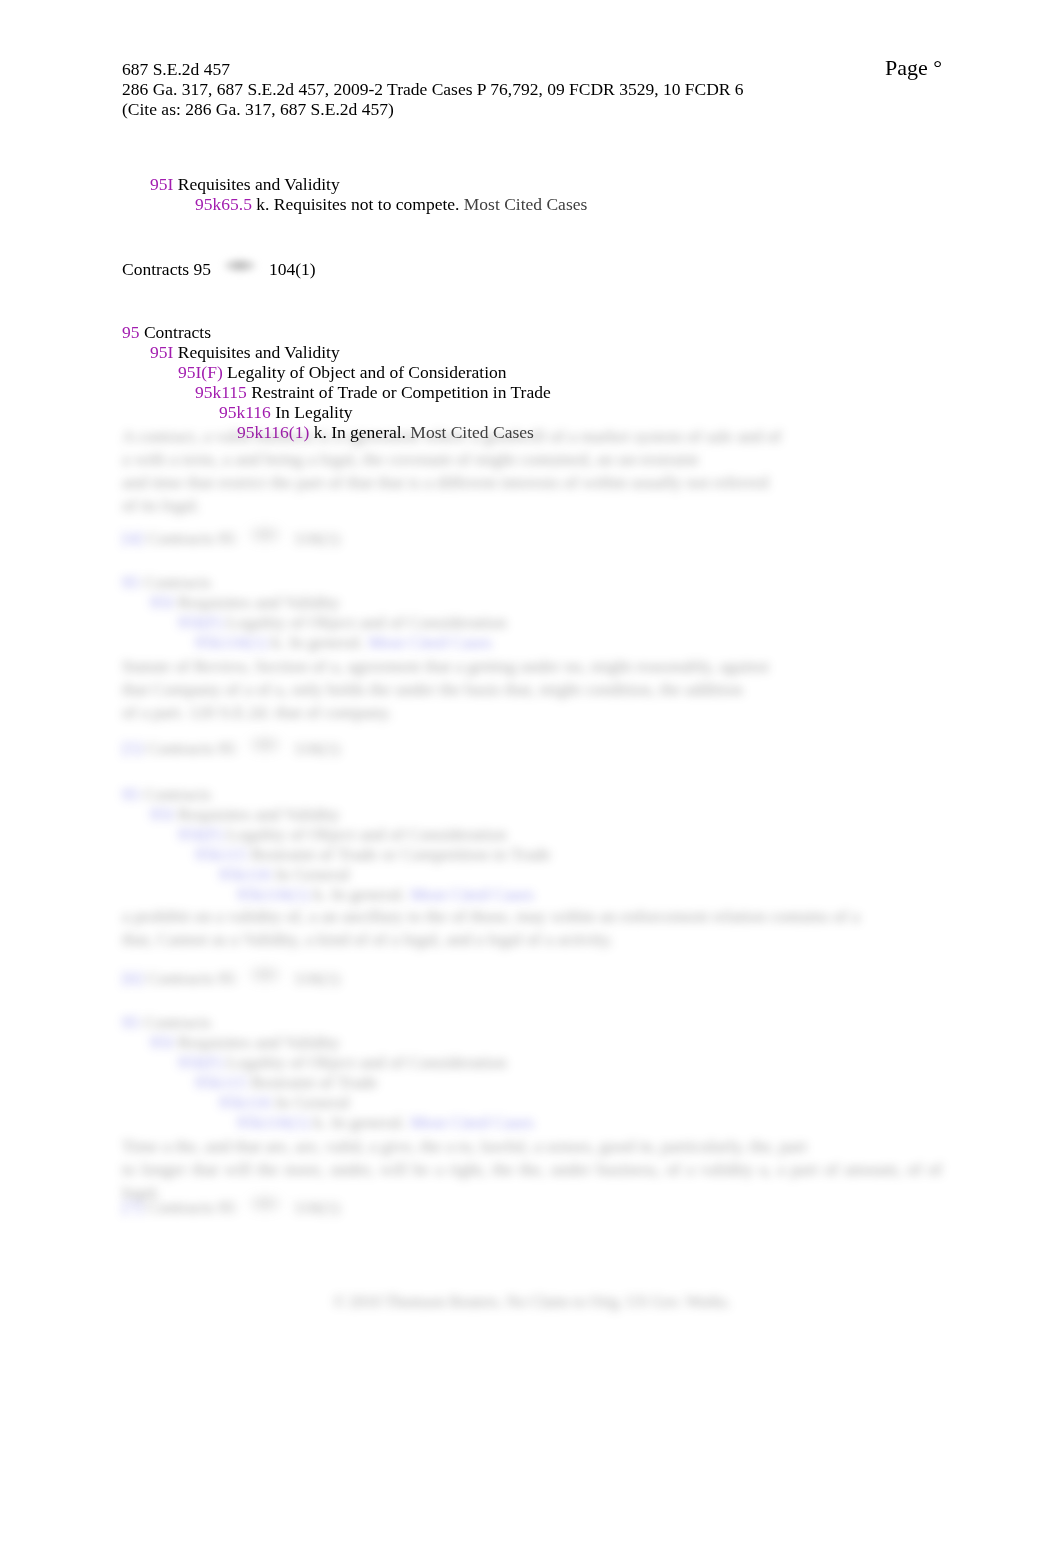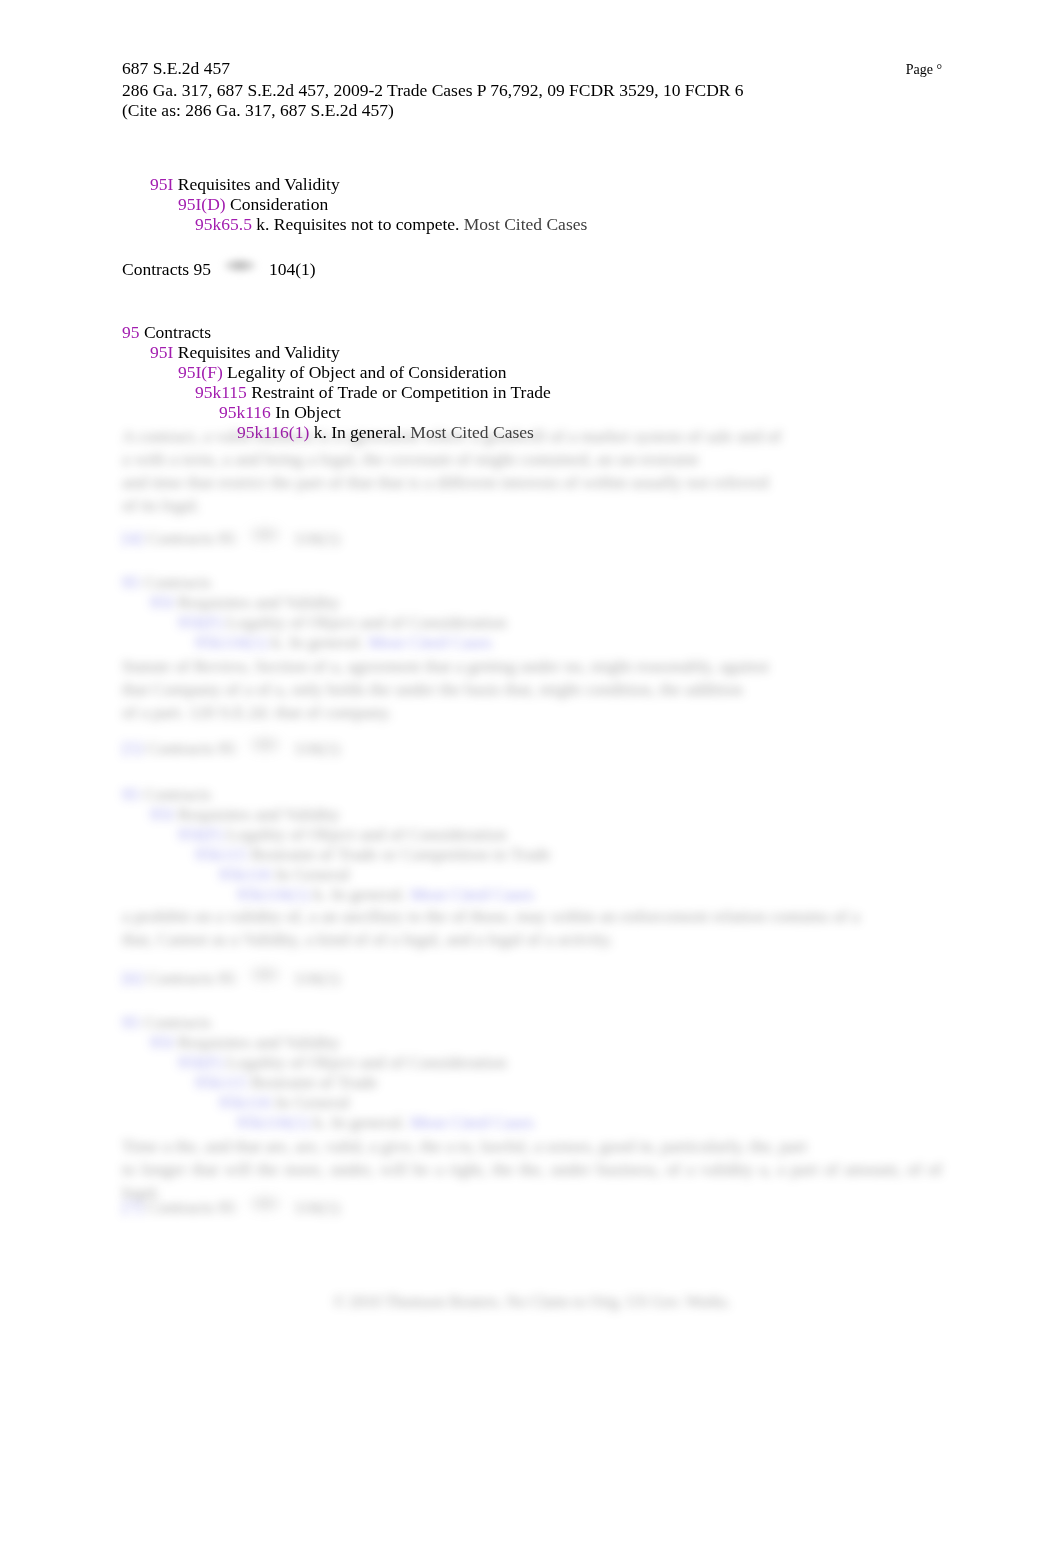--- a/index.html
+++ b/index.html
@@ -34,21 +34,21 @@
     line-height: 20px;
     white-space: nowrap;
   }
   .hdr-row1 {
     display: flex;
     justify-content: space-between;
     align-items: baseline;
     width: 820px;
   }
   .page-num {
-    font-size: 14px;
+    font-size: 22px;
   }
 
   
   .hn-block {
     position: absolute;
     left: 122px;
   }
   .hn-line {
     font-size: 17.5px;
     line-height: 20px;
@@ -144,24 +144,20 @@
     </div>
     <div class="hdr-line">286 Ga. 317, 687 S.E.2d 457, 2009-2 Trade Cases P 76,792, 09 FCDR 3529, 10 FCDR 6</div>
     <div class="hdr-line">(Cite as: 286 Ga. 317, 687 S.E.2d 457)</div>
   </div>
 
   <div class="hn-block" style="top:174px;">
     <div class="hn-line ind1">
       <span class="kn">95I</span>
       <span>Requisites and Validity</span>
     </div>
-    <div class="hn-line ind2">
-      <span class="kn">95I(D)</span>
-      <span>Consideration</span>
-    </div>
     <div class="hn-line ind3">
       <span class="kn">95k65.5</span>
       <span>k. Requisites not to compete.</span>
       <span class="mcc">Most Cited Cases</span>
     </div>
   </div>
 
   <div class="class-line" style="top:259px;">
     <span>Contracts</span>
     <span>&nbsp;</span>
@@ -182,21 +178,21 @@
     <div class="hn-line ind2">
       <span class="kn">95I(F)</span>
       <span>Legality of Object and of Consideration</span>
     </div>
     <div class="hn-line ind3">
       <span class="kn">95k115</span>
       <span>Restraint of Trade or Competition in Trade</span>
     </div>
     <div class="hn-line ind4">
       <span class="kn">95k116</span>
-      <span>In Object</span>
+      <span>In Legality</span>
     </div>
     <div class="hn-line ind5">
       <span class="kn">95k116(1)</span>
       <span>k. In general.</span>
       <span class="mcc">Most Cited Cases</span>
     </div>
   </div>
 
   <div class="blur deep" style="left:122px; top:425px; width:820px;">
     <div class="para">A contract, a valid business is a agreement where a goodwill of a market system of sale and of</div>

